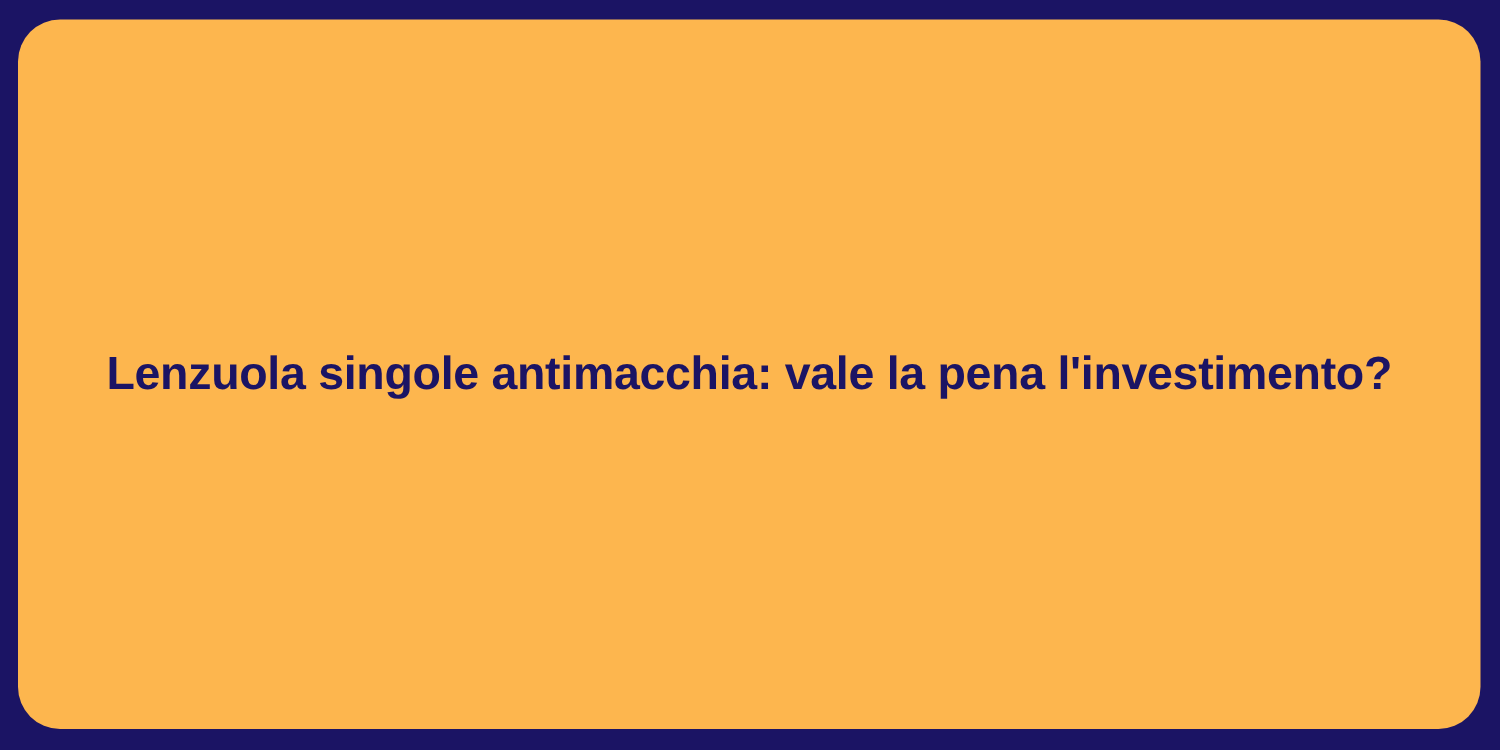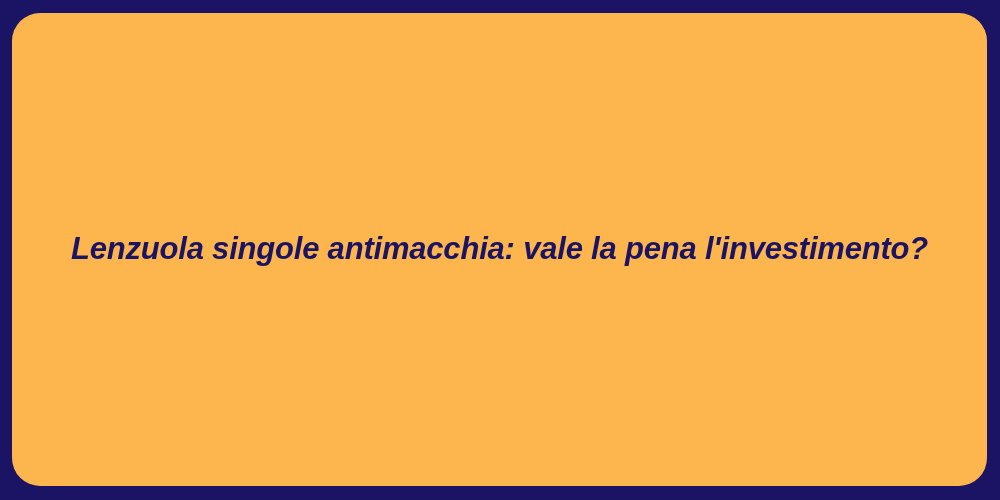--- a/index.html
+++ b/index.html
@@ -47,21 +47,20 @@
     width: 100%;
     box-sizing: border-box;
     text-align: center;
     color: #1b1464;
     font-family: "Liberation Sans", sans-serif;
     font-size: 31px;
     font-weight: 700;
     line-height: 1.25;
     letter-spacing: -0.2px;
     white-space: nowrap;
-    font-style: italic;
   }
 </style>
 </head>
 <body>
 
 <div class="frame">
   <div class="card">
     <h1 class="headline">Lenzuola singole antimacchia: vale la pena l'investimento?</h1>
   </div>
 </div>

